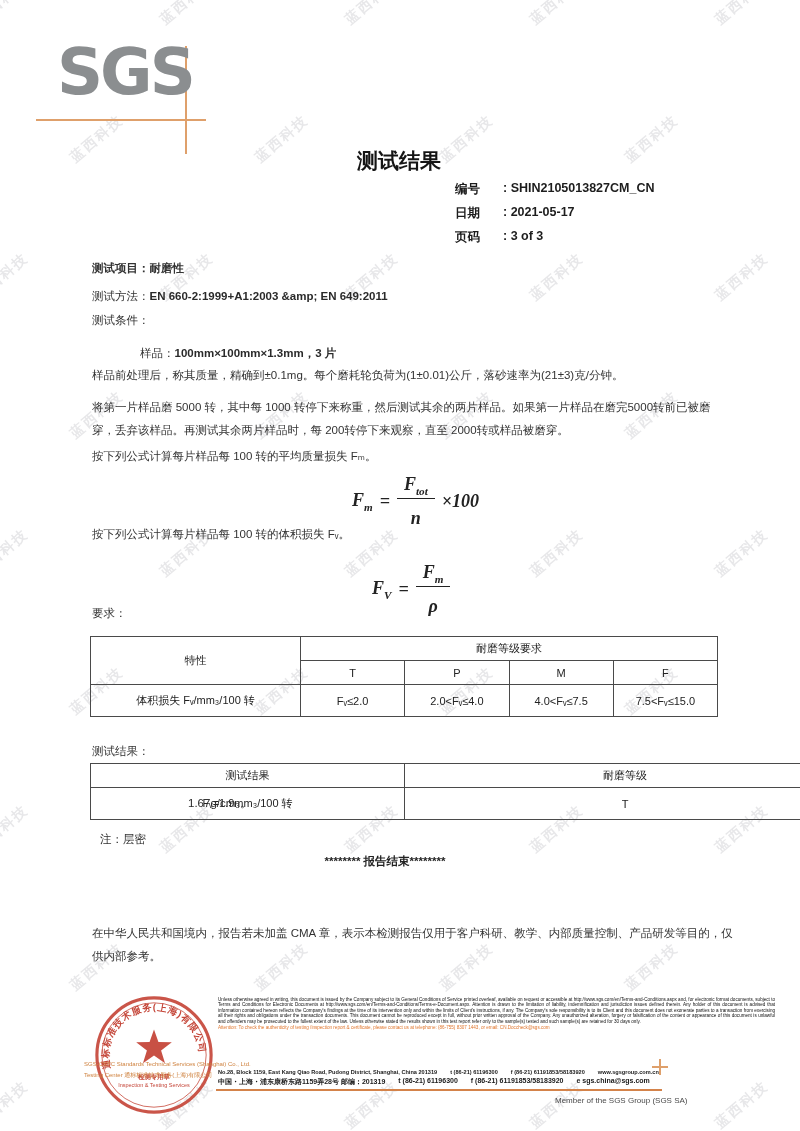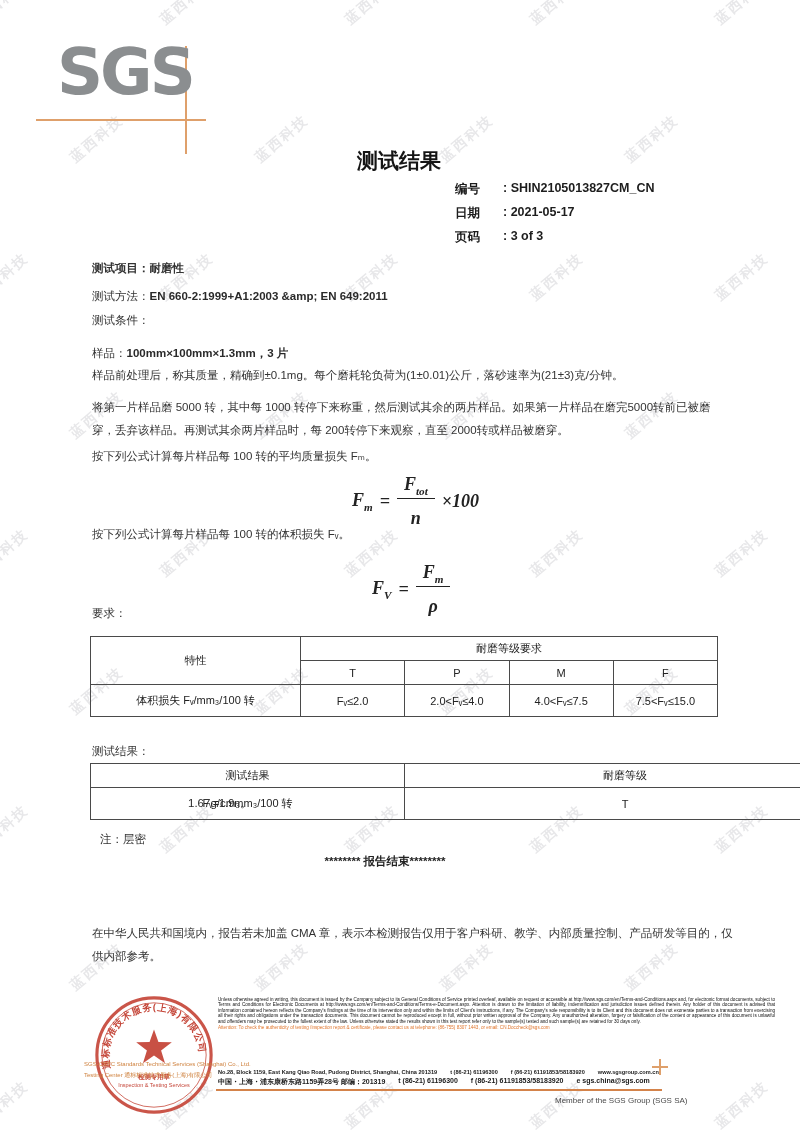--- a/index.html
+++ b/index.html
@@ -125,21 +125,21 @@
     <span>: 3 of 3</span>
   </div>
 
   <div class="para" style="top:261px;font-weight:bold;">
     <span>测试项目：</span><span>耐磨性</span>
   </div>
   <div class="para" style="top:289px;">
     <span>测试方法：</span><span class="val">EN 660-2:1999+A1:2003 &amp;amp; EN 649:2011</span>
   </div>
   <div class="para" style="top:313px;">测试条件：</div>
-  <div class="para" style="top:346px;">
+  <div class="para" style="top:346px;margin-left:48px;">
     <span>样品：</span><span class="val">100mm×100mm×1.3mm，3 片</span>
   </div>
   <div class="para" style="top:368px;">样品前处理后，称其质量，精确到±0.1mg。每个磨耗轮负荷为(1±0.01)公斤，落砂速率为(21±3)克/分钟。</div>
   <div class="para-block" style="top:396px;width:638px;">将第一片样品磨 5000 转，其中每 1000 转停下来称重，然后测试其余的两片样品。如果第一片样品在磨完5000转前已被磨穿，丢弃该样品。再测试其余两片样品时，每 200转停下来观察，直至 2000转或样品被磨穿。</div>
   <div class="para" style="top:449px;">按下列公式计算每片样品每 100 转的平均质量损失 Fₘ。</div>
 
   <div class="formula" style="left:352px;top:474px;">
     <span><span>F</span><sub>m</sub></span>
     <span>=</span>
     <span class="frac">

